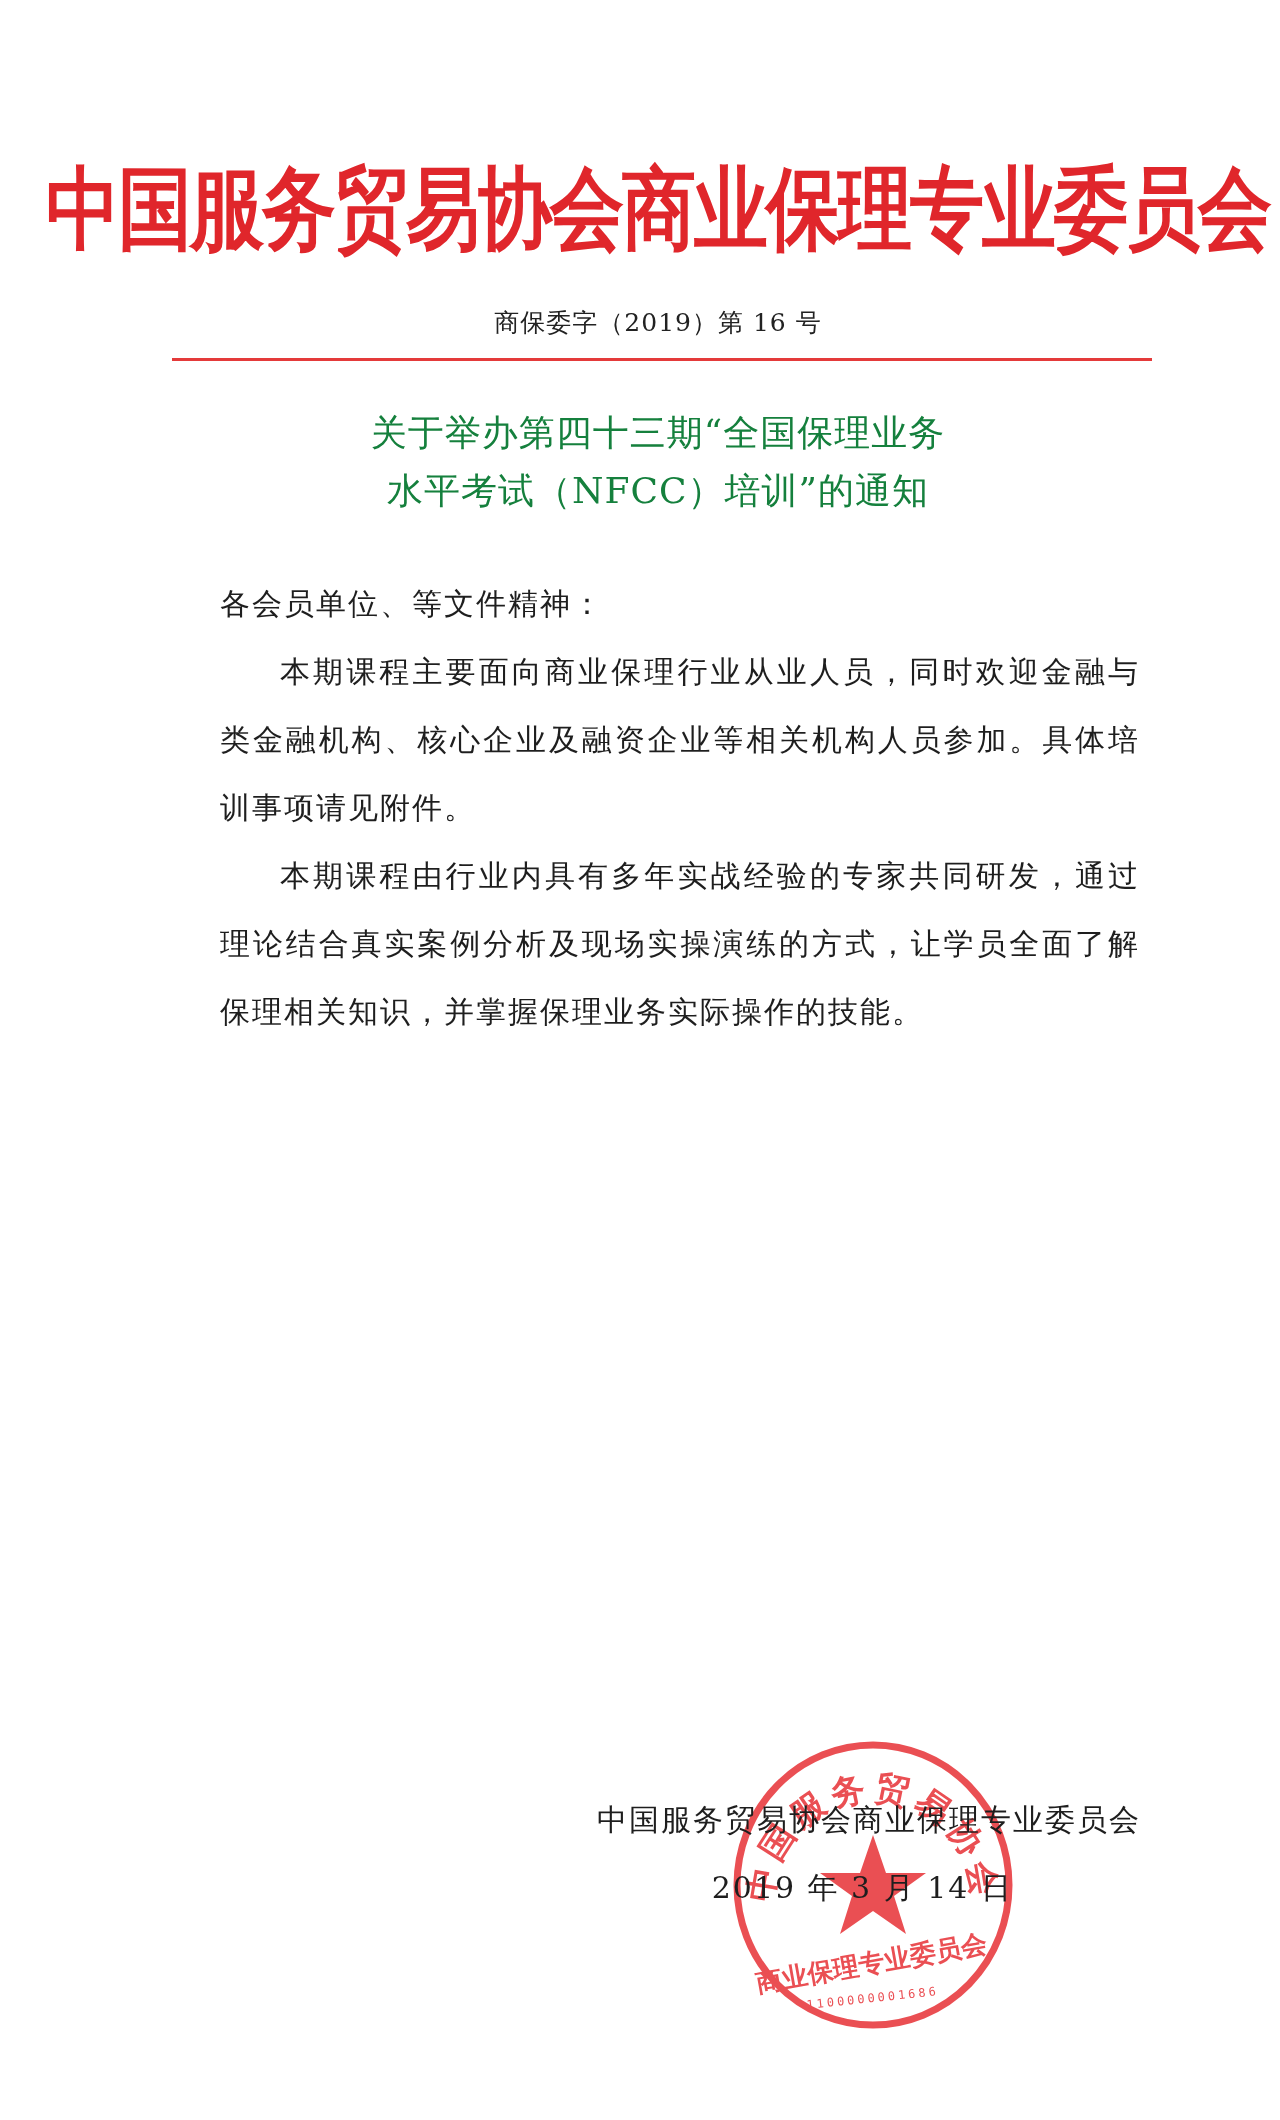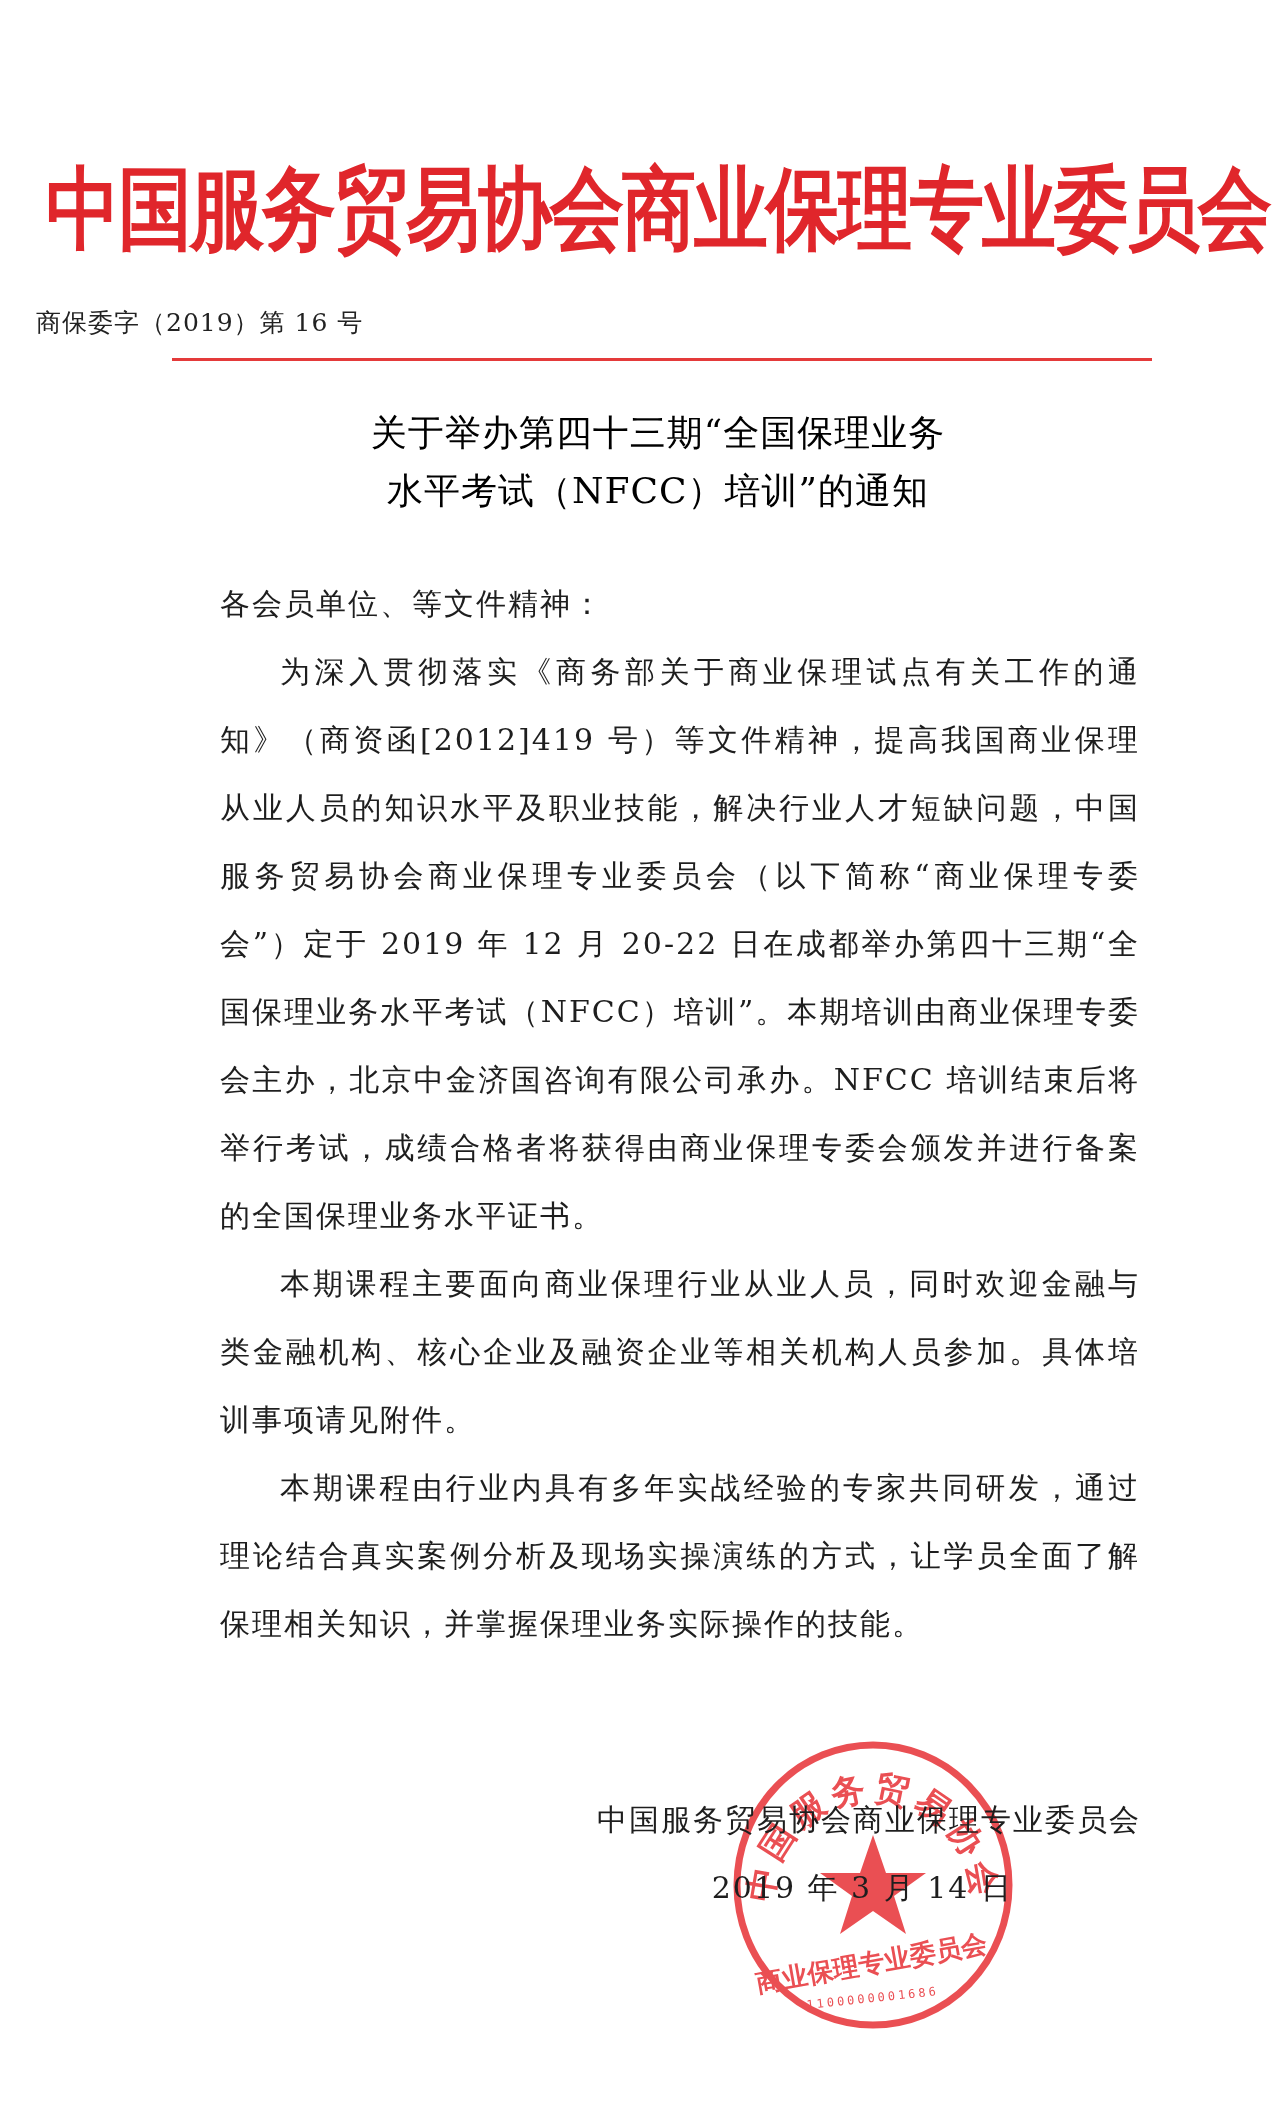--- a/index.html
+++ b/index.html
@@ -19,35 +19,35 @@
       font-weight: bold;
       font-size: 74px;
       color: #e0262b;
       letter-spacing: -2px;
       transform: scaleY(1.22);
       transform-origin: top center;
       white-space: nowrap;
     }
     .doc-number {
       position: absolute; left: 0; right: 0; top: 306px;
-      text-align: left;
+      text-align: center;
       font-size: 25px;
       color: #222;
       letter-spacing: 1px;
     }
     .red-rule {
       position: absolute; left: 136px; width: 980px; top: 358px;
       height: 3px; background: #e43a3a;
     }
     .title {
       position: absolute; left: 0; right: 0; top: 404px;
       text-align: center;
       font-size: 36px;
       line-height: 58px;
-      color: #000000;
+      color: #15803d;
       letter-spacing: 1px;
     }
     .body-text {
       position: absolute; left: 184px; width: 920px; top: 570px;
       font-size: 30px;
       line-height: 68px;
       color: #1e1e1e;
       letter-spacing: 2px;
       text-align: justify;
     }
@@ -81,21 +81,20 @@
 
   <div class="red-rule"></div>
 
   <div class="title">
     <div>关于举办第四十三期“全国保理业务</div>
     <div>水平考试（NFCC）培训”的通知</div>
   </div>
 
   <div class="body-text">
     <p class="salutation">各会员单位、等文件精神：</p>
-    <p class="para">为深入贯彻落实《商务部关于商业保理试点有关工作的通知》（商资函[2012]419 号）等文件精神，提高我国商业保理从业人员的知识水平及职业技能，解决行业人才短缺问题，中国服务贸易协会商业保理专业委员会（以下简称“商业保理专委会”）定于 2019 年 12 月 20-22 日在成都举办第四十三期“全国保理业务水平考试（NFCC）培训”。本期培训由商业保理专委会主办，北京中金济国咨询有限公司承办。NFCC 培训结束后将举行考试，成绩合格者将获得由商业保理专委会颁发并进行备案的全国保理业务水平证书。</p>
     <p class="para">本期课程主要面向商业保理行业从业人员，同时欢迎金融与类金融机构、核心企业及融资企业等相关机构人员参加。具体培训事项请见附件。</p>
     <p class="para">本期课程由行业内具有多年实战经验的专家共同研发，通过理论结合真实案例分析及现场实操演练的方式，让学员全面了解保理相关知识，并掌握保理业务实际操作的技能。</p>
   </div>
 
   <div class="stamp">
     <svg width="290" height="290" viewBox="0 0 290 290">
       <defs>
         <path id="arcTop" d="M 45 160 A 100 100 0 1 1 245 160"></path>
         <path id="arcBot" d="M 60 200 A 100 100 0 0 0 230 200"></path>
       </defs>

